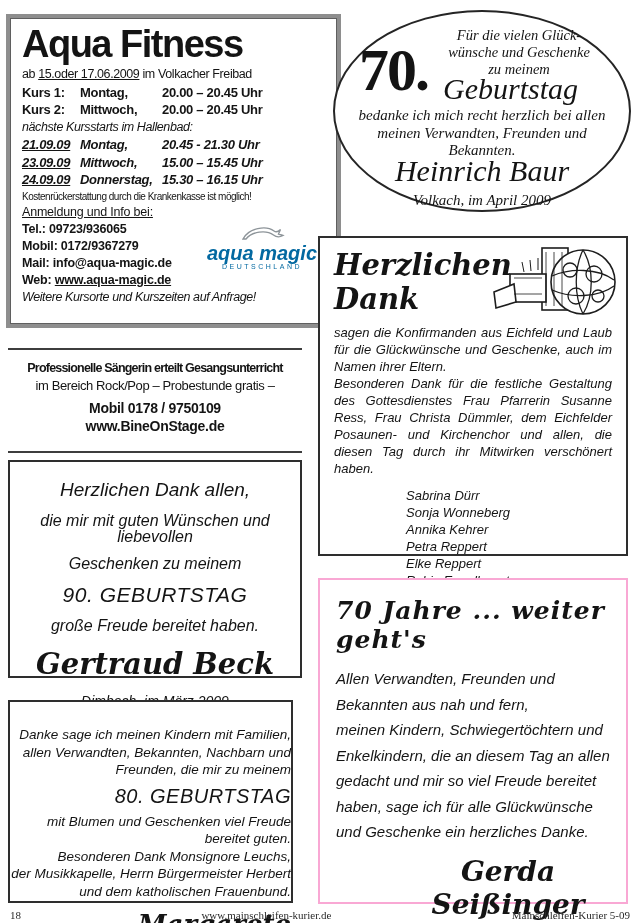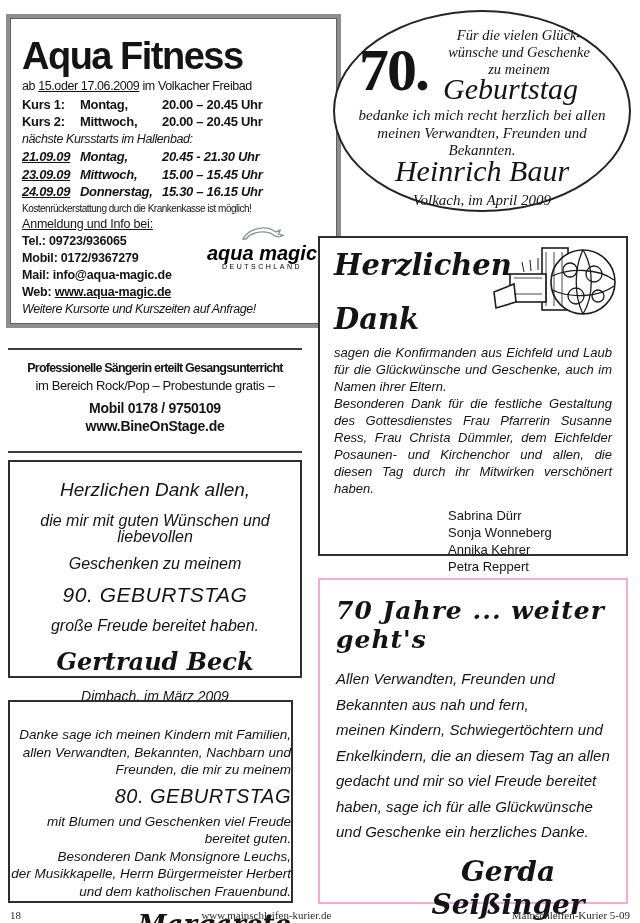--- a/index.html
+++ b/index.html
@@ -2,54 +2,54 @@
 <html><head>
 <meta charset="utf-8">
 <style>
   html,body{margin:0;padding:0;background:#f2f2f2;}
   .page{position:relative;width:640px;height:923px;background:#ffffff;overflow:hidden;
         font-family:"Liberation Sans",sans-serif;color:#141414;}
   .abs{position:absolute;}
 
   
   .aqua-box{left:6px;top:14px;width:335px;height:314px;border:4px solid #8e8e8e;
-            box-shadow:inset 0 0 0 1px #5f5f5f;background:#fff;padding:16px 6px 0 12px;box-sizing:border-box;}
+            box-shadow:inset 0 0 0 1px #5f5f5f;background:#fff;padding:4px 6px 0 12px;box-sizing:border-box;}
   .aqua-title{font-size:38px;font-weight:bold;letter-spacing:-1.5px;line-height:44px;}
   .aqua-line{font-size:12.5px;letter-spacing:-0.4px;line-height:17.5px;white-space:nowrap;}
   .aqua-bold{font-weight:bold;font-size:13px;letter-spacing:-0.3px;}
   .aqua-ital{font-style:italic;}
   .u{text-decoration:underline;}
   .row3{display:flex;white-space:nowrap;}
   .row3 .c1{width:58px;flex:0 0 auto;}
   .row3 .c2{width:82px;flex:0 0 auto;}
   .aqua-small{font-size:10px;letter-spacing:-0.5px;line-height:15px;white-space:nowrap;}
   .aqua-contact{font-size:12.5px;line-height:17px;letter-spacing:-0.2px;}
   .aqua-contact.b{font-weight:bold;}
-  .aqua-logo{right:10px;top:206px;width:130px;text-align:center;color:#000000;}
+  .aqua-logo{right:10px;top:206px;width:130px;text-align:center;color:#0369a1;}
   .aqua-logo .wordmark{font-size:20px;font-weight:bold;font-style:italic;letter-spacing:0px;line-height:18px;}
   .aqua-logo .sub{font-size:7px;letter-spacing:2.5px;line-height:9px;}
 
   
   .singer{left:8px;top:348px;width:294px;border-top:2px solid #3d3d3d;border-bottom:2px solid #3d3d3d;
           padding:10px 0 16px 0;text-align:center;}
   .singer .l1{font-size:12.5px;font-weight:bold;letter-spacing:-0.8px;line-height:17px;}
   .singer .l2{font-size:13px;letter-spacing:-0.4px;line-height:18px;}
   .singer .l3,.singer .l4{font-size:14px;font-weight:bold;letter-spacing:-0.3px;line-height:18px;}
   .singer .l3{margin-top:4px;}
 
   
   .adbox{background:#fff;box-sizing:border-box;}
   .script{font-family:"DejaVu Serif",serif;font-style:italic;font-weight:bold;}
 
   
   .beck-box{left:8px;top:460px;width:294px;height:218px;border:2px solid #2e2e2e;text-align:center;padding-top:16px;}
   .beck-box .h{font-size:19px;font-style:italic;line-height:24px;}
   .beck-box .t{font-size:16px;font-style:italic;line-height:16px;margin-top:11px;}
   .beck-box .big{font-size:21px;font-style:italic;letter-spacing:0.5px;margin-top:11px;}
-  .beck-box .name{font-size:24px;margin-top:13px;}
+  .beck-box .name{font-size:29px;margin-top:13px;}
   .beck-box .place{font-size:14px;font-style:italic;margin-top:12px;}
 
   
   .weiss-box{left:8px;top:700px;width:285px;height:203px;border:2px solid #2e2e2e;text-align:right;padding-top:24px;}
   .weiss-box .t{font-size:13.5px;font-style:italic;line-height:17.5px;}
   .weiss-box .big{font-size:20px;font-style:italic;letter-spacing:0.5px;margin:6px 0 5px 0;}
   .weiss-box .name{font-size:26px;margin-top:9px;}
 
   
   .oval{left:333px;top:10px;width:298px;height:202px;border:2px solid #252525;border-radius:50%;
@@ -57,24 +57,24 @@
   .oval .small{left:104px;top:15px;width:160px;text-align:center;font-style:italic;font-size:14.5px;line-height:17px;}
   .oval .seventy{left:24px;top:24px;font-size:60px;font-weight:bold;letter-spacing:-2px;}
   .oval .gword{left:108px;top:60px;font-style:italic;font-size:30px;}
   .oval .body{left:0;top:95px;width:100%;text-align:center;font-style:italic;font-size:15px;line-height:17.5px;}
   .oval .name{left:0;top:142px;width:100%;text-align:center;font-style:italic;font-size:30px;}
   .oval .place{left:0;top:180px;width:100%;text-align:center;font-style:italic;font-size:15px;}
 
   
   .konf-box{left:318px;top:236px;width:310px;height:320px;border:2px solid #2e2e2e;padding:10px 14px;box-sizing:border-box;}
   .konf-box .h1{font-size:29px;line-height:34px;}
-  .konf-box .h2{font-size:29px;line-height:34px;margin-top:20px;}
+  .konf-box .h2{font-size:29px;line-height:34px;}
   .konf-box .art{position:absolute;right:8px;top:6px;}
   .konf-box .body{margin-top:8px;font-size:13px;font-style:italic;line-height:17px;text-align:justify;}
-  .konf-box .names{margin-top:10px;margin-left:114px;font-size:13px;line-height:17px;}
+  .konf-box .names{margin-top:10px;margin-left:72px;font-size:13px;font-style:italic;line-height:17px;}
   .konf-box .place{margin-top:14px;font-size:13px;font-style:italic;}
 
   
   .jahre-box{left:318px;top:578px;width:310px;height:326px;border:2px solid #f9a8d4;padding:16px 16px;box-sizing:border-box;}
   .jahre-box .h{font-size:25px;letter-spacing:1px;}
   .jahre-box .body{margin-top:12px;font-size:15px;font-style:italic;line-height:25.5px;}
   .jahre-box .name{margin-top:10px;text-align:center;padding-left:70px;font-size:28px;}
 
   
   .pfooter{left:0;bottom:2px;width:100%;display:flex;justify-content:space-between;box-sizing:border-box;

